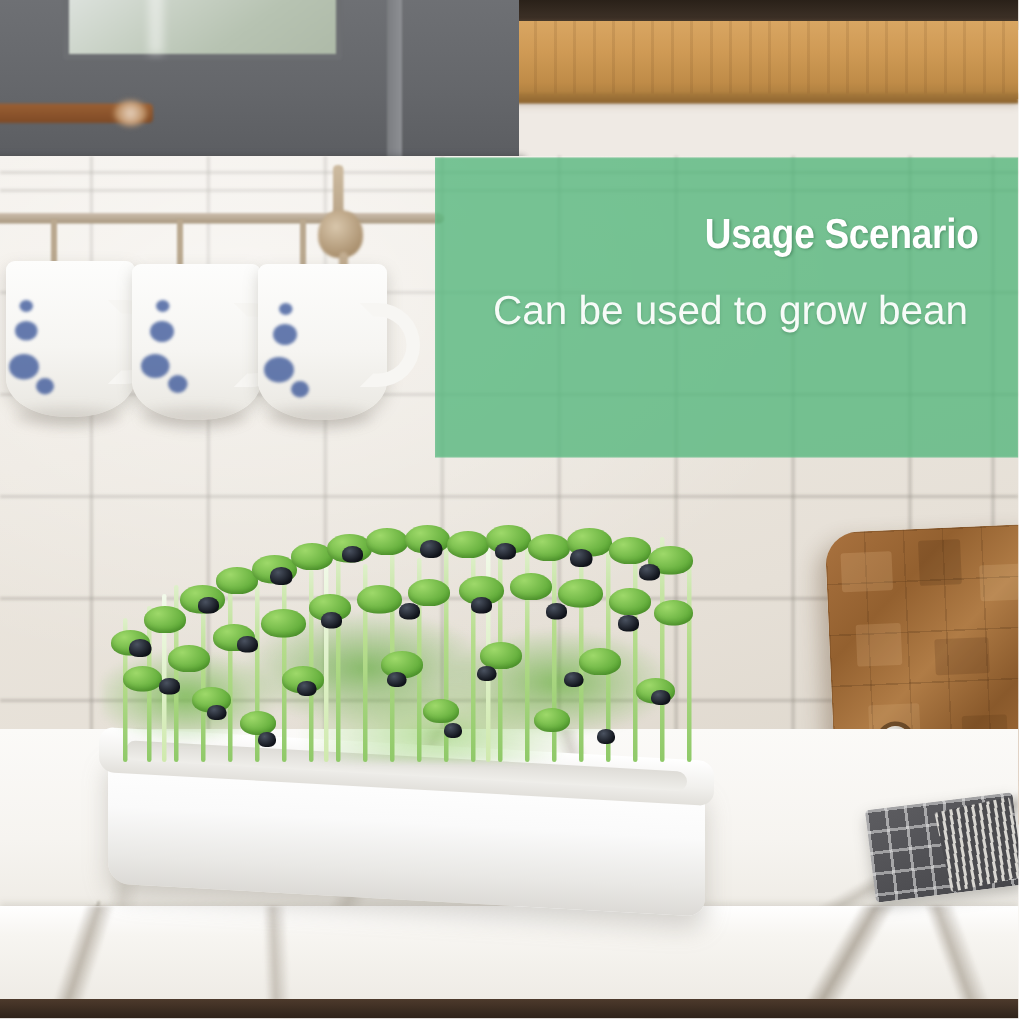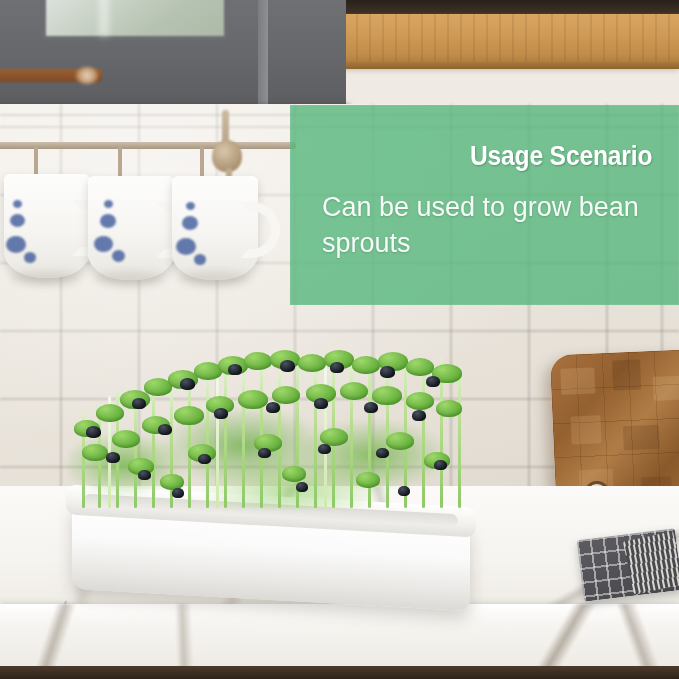--- a/index.html
+++ b/index.html
@@ -304,21 +304,21 @@
     line-height:30px;
     letter-spacing:-.2px;
     color:#ffffff;
     transform:scaleX(.88);
     transform-origin:right center;
     text-shadow:1px 1px 2px rgba(40,95,62,.45);
     white-space:nowrap;
   }
   .panel-body{
     position:absolute; right:27px; top:84px; width:330px;
-    text-align:left;
+    text-align:center;
     font-family:"Liberation Sans", sans-serif;
     font-weight:300;
     font-size:27px;
     line-height:36px;
     color:#f7fbf8;
     text-shadow:0 1px 2px rgba(40,95,62,.28);
   }
 </style>
 </head>
 <body>
@@ -502,17 +502,16 @@
       <div class="seed" style="left:104px; top:140px; width:12px;height:10px;"></div>
       <div class="seed" style="left:228px; top:134px; width:12px;height:10px;"></div>
       <div class="seed" style="left:330px; top:138px; width:12px;height:10px;"></div>
     </div>
   </div>
 
   <div class="overlay-panel">
     <div class="panel-heading">Usage Scenario</div>
     <div class="panel-body">
       <span>Can be used to grow bean</span><br>
-      <span>sprouts</span>
     </div>
   </div>
 
 </div>
 
 </body></html>

